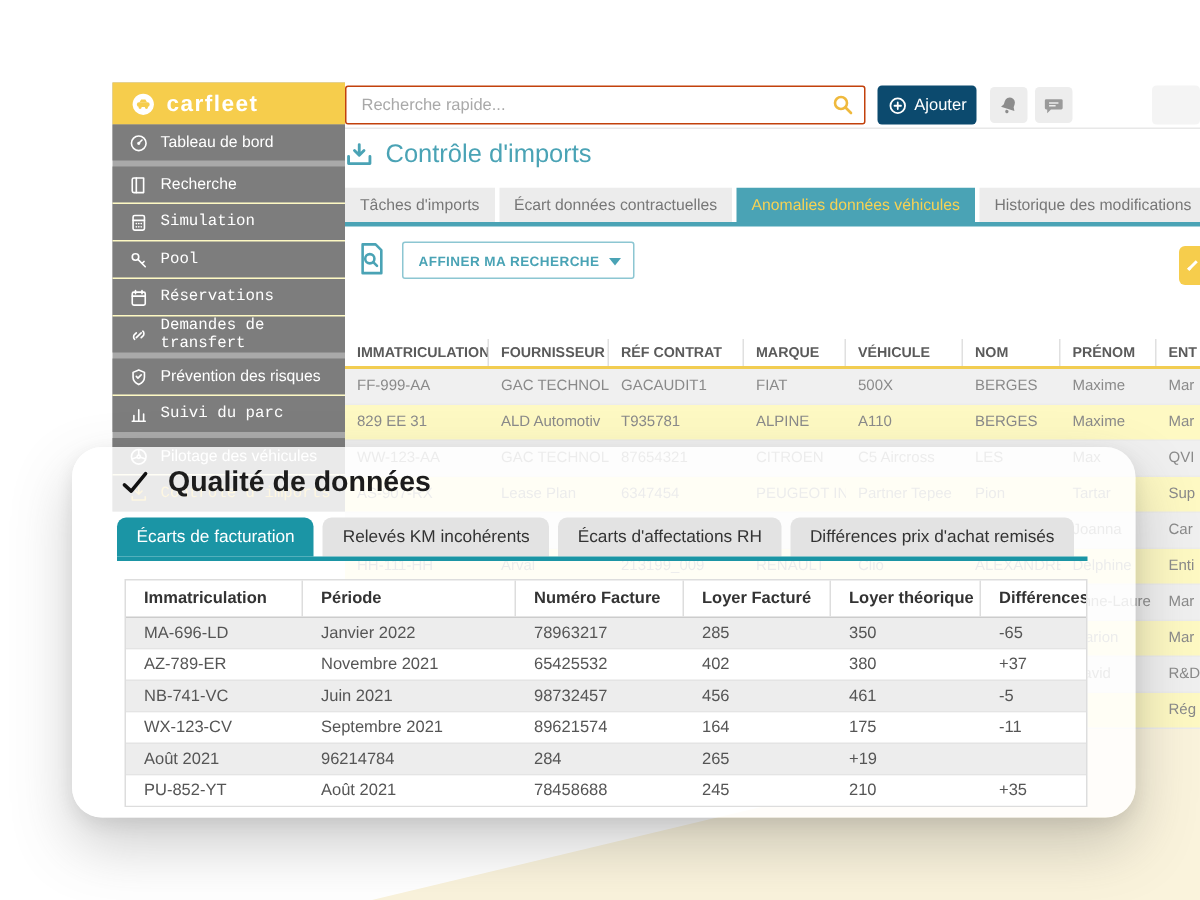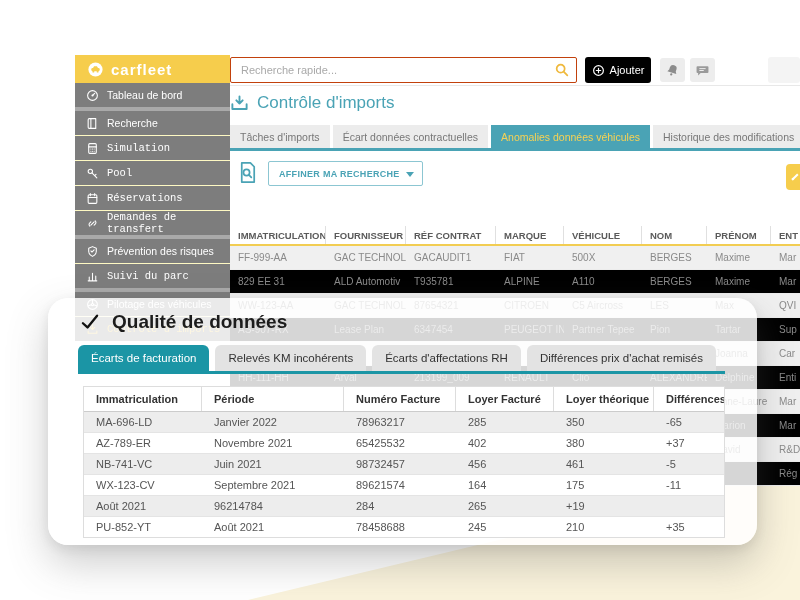--- a/index.html
+++ b/index.html
@@ -23,21 +23,21 @@
   .sicon{width:14px;height:14px;display:flex;align-items:center;justify-content:center;flex:0 0 14px;}
   .sicon svg{width:13px;height:13px;stroke:#fff;fill:none;stroke-width:2;stroke-linecap:round;stroke-linejoin:round;}
 
   
   .topbar-line{position:absolute;left:230px;top:85px;width:570px;height:1px;background:#e8e8e8;z-index:1;}
   .search{position:absolute;left:230px;top:57px;width:347px;height:26px;z-index:2;}
   .search input{width:100%;height:100%;box-sizing:border-box;border:1px solid #c2410c;border-radius:2px;
     padding:0 30px 0 10px;font-size:11px;color:#555;font-family:inherit;outline:none;}
   .search input::placeholder{color:#a9a9a9;}
   .search .mag{position:absolute;right:7px;top:5px;width:16px;height:16px;}
-  .btn-add{position:absolute;left:585px;top:57px;width:66px;height:26px;background:#000000;border:none;
+  .btn-add{position:absolute;left:585px;top:57px;width:66px;height:26px;background:#0c4a6e;border:none;
     border-radius:3px;color:#fff;font-size:11px;font-family:inherit;display:flex;align-items:center;
     justify-content:center;gap:5px;z-index:2;cursor:pointer;}
   .icon-btn{position:absolute;top:58px;width:25px;height:24px;background:#ededed;border:none;border-radius:3px;
     display:flex;align-items:center;justify-content:center;z-index:2;cursor:pointer;}
   .cutoff-btn{position:absolute;left:768px;top:57px;width:32px;height:26px;background:#f4f4f4;
     border:none;border-radius:3px;z-index:2;}
 
   
   .page-title{position:absolute;left:230px;top:93px;display:flex;align-items:center;gap:8px;z-index:1;
     color:#4aa3b5;font-size:17px;}
@@ -63,21 +63,21 @@
   .count span{color:#4aa3b5;font-weight:normal;}
 
   
   .btable{position:absolute;left:230px;top:226px;width:570px;z-index:1;background:#fff;}
   .bhead{display:grid;grid-template-columns:96px 80px 90px 68px 78px 65px 64px 1fr;height:18px;
     border-bottom:2px solid #f2cd52;background:#fff;}
   .bhead .th{font-size:9.5px;font-weight:bold;color:#5a5a5a;display:flex;align-items:center;
     padding-left:8px;border-right:1px solid #e0e0e0;overflow:hidden;white-space:nowrap;}
   .bhead .th:last-child{border-right:none;}
   .trow{display:grid;grid-template-columns:96px 80px 90px 68px 78px 65px 64px 1fr;height:23px;
-    border-bottom:1px solid #ececec;background:#000000;}
+    border-bottom:1px solid #ececec;background:#fef9c3;}
   .trow:nth-child(even){background:#f0f0f0;}
   .tc{font-size:10px;color:#8a8a8a;display:flex;align-items:center;padding-left:8px;
     overflow:hidden;white-space:nowrap;}
 
   
   .card{position:absolute;left:48px;top:298px;width:709px;height:247px;border-radius:20px;
     background:rgba(255,255,255,0.84);box-shadow:0 18px 40px rgba(90,90,90,0.30),0 4px 12px rgba(0,0,0,0.08);z-index:5;}
   .card-title{position:absolute;left:32px;top:13px;display:flex;align-items:center;gap:12px;
     color:#1c1c1c;font-size:19px;font-weight:bold;}
   .otabs{position:absolute;left:30px;top:47px;display:flex;gap:6px;height:26px;}

